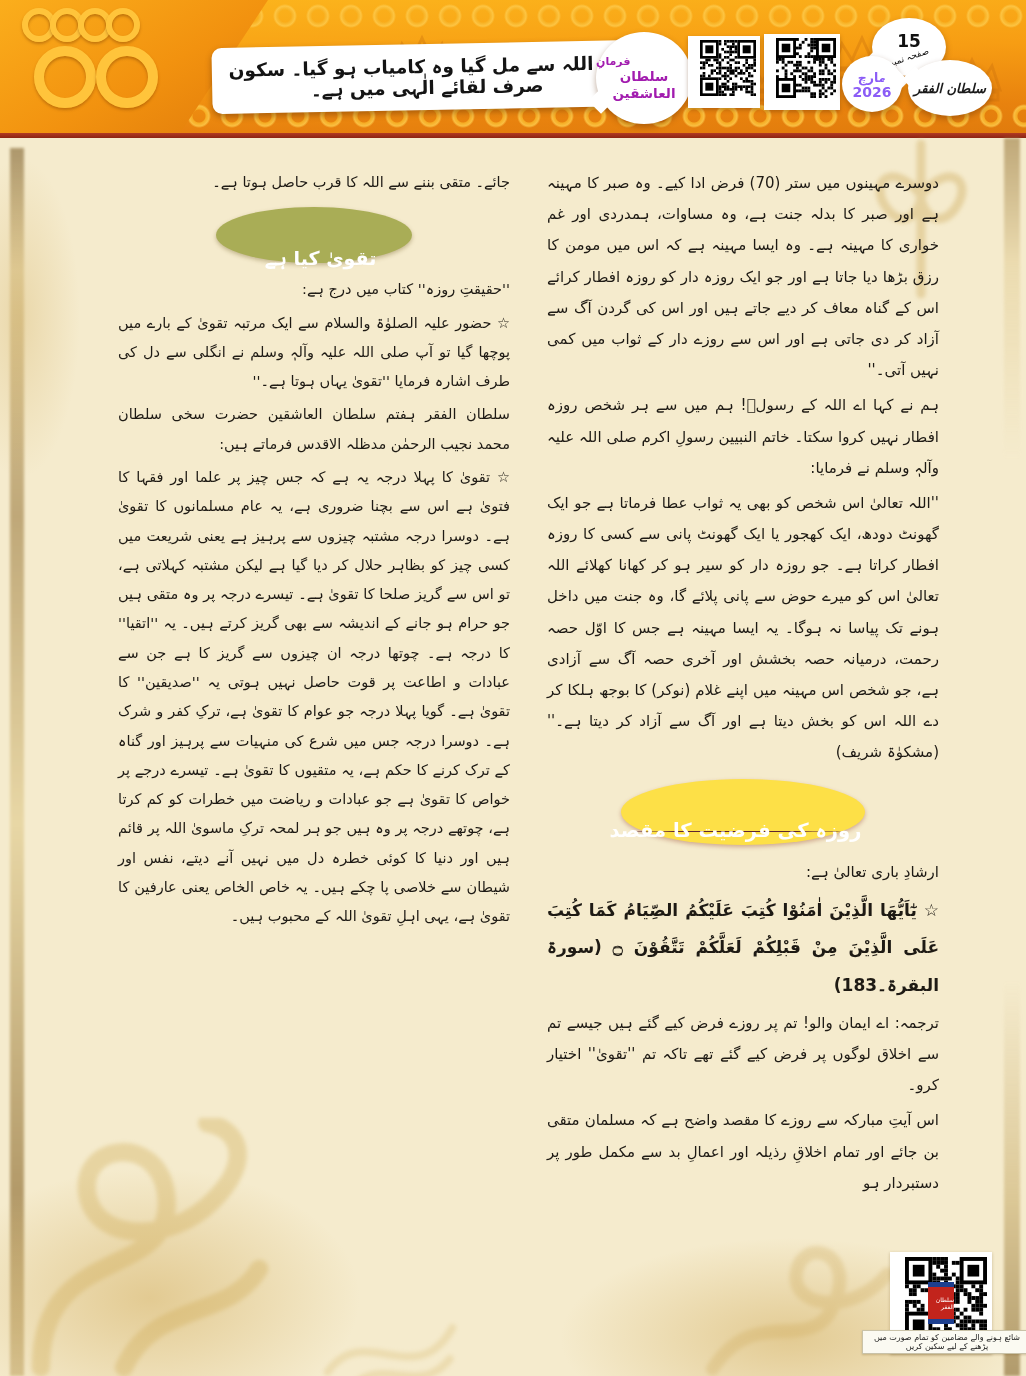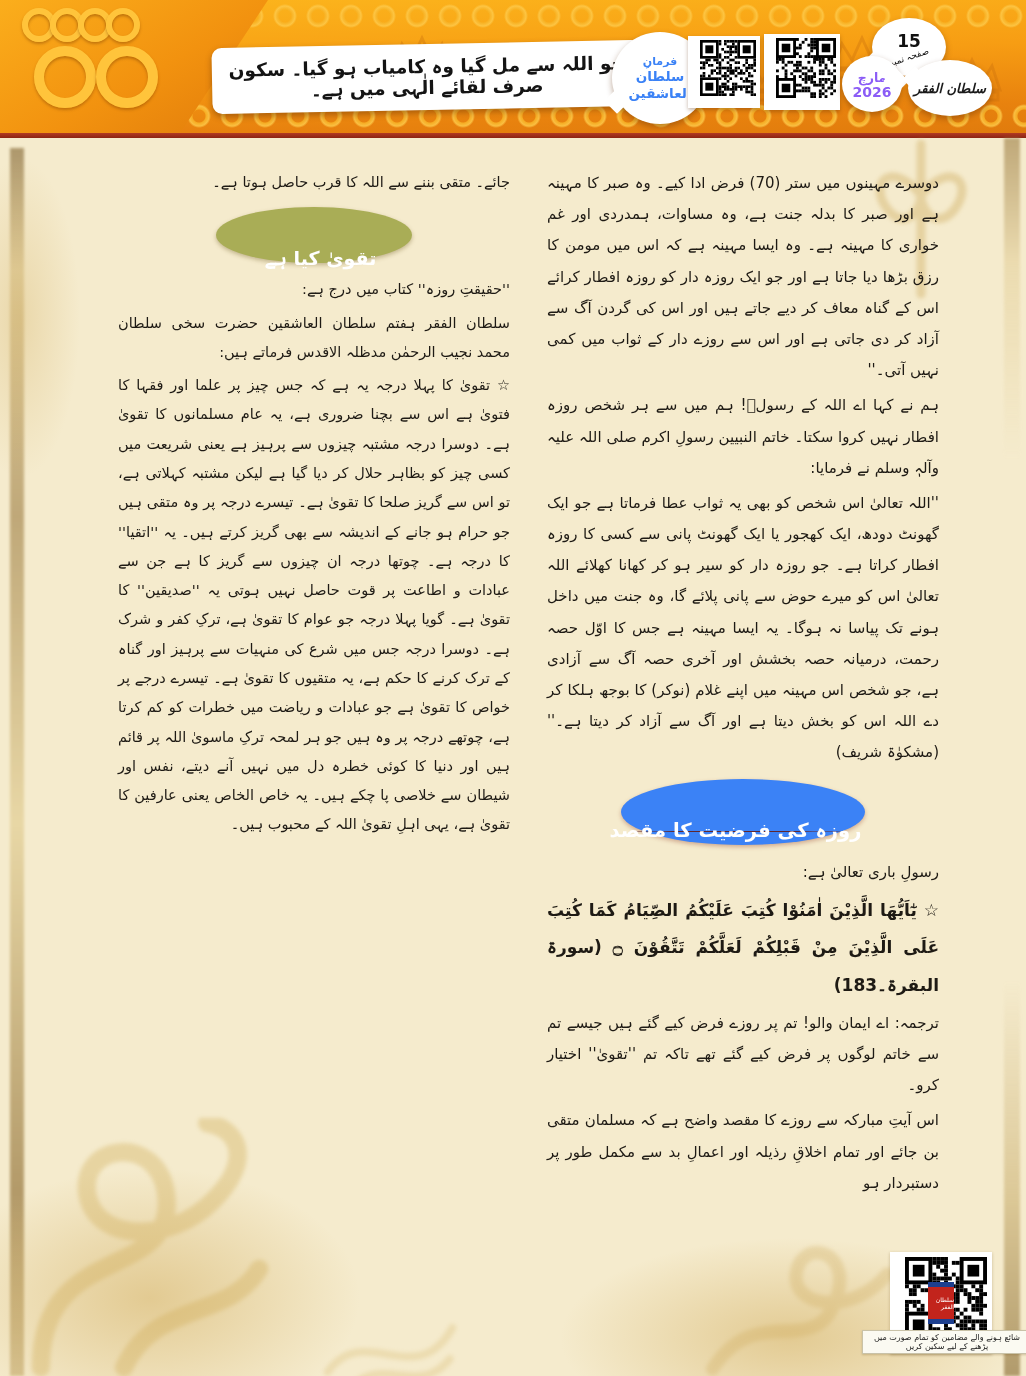--- a/index.html
+++ b/index.html
@@ -24,21 +24,21 @@
   .ring.big{width:42px;height:42px;border-width:10px;}
   .hdr-redline{position:absolute;left:0;right:0;bottom:0;height:5px;background:linear-gradient(#b23a22,#8c2413);}
   .farman-banner{position:absolute;left:212px;top:44px;width:402px;background:#fff;
         border-radius:10px;padding:12px 14px;transform:rotate(-1.1deg);
         box-shadow:0 3px 6px rgba(90,40,0,.45);
         font-size:18.5px;font-weight:bold;color:#141414;text-align:center;direction:rtl;}
   .bubble{position:absolute;background:#fff;border-radius:50%;
         box-shadow:0 3px 6px rgba(90,40,0,.4);display:flex;flex-direction:column;
         align-items:center;justify-content:center;text-align:center;direction:rtl;}
   .bubble .tail{position:absolute;width:18px;height:18px;background:#fff;transform:rotate(45deg);}
-  .bubble-farman{left:612px;top:32px;width:96px;height:92px;color:#3b82f6;}
+  .bubble-farman{left:596px;top:32px;width:96px;height:92px;color:#a21caf;align-items:flex-end;}
   .bubble-farman .tail{left:-4px;bottom:14px;}
   .bubble-farman .l1{font-size:11px;font-weight:bold;}
   .bubble-farman .l2{font-size:13.5px;font-weight:bold;line-height:1.25;}
   .qr{position:absolute;background:#fff;padding:4px;box-shadow:0 2px 4px rgba(90,40,0,.35);}
   .qr svg{display:block;}
   .qr1{left:688px;top:36px;width:64px;height:64px;}
   .qr2{left:764px;top:34px;width:68px;height:68px;}
   .bubble-page{left:872px;top:18px;width:74px;height:58px;color:#111;}
   .bubble-page .tail{left:-2px;bottom:8px;}
   .bubble-page .num{font-size:17px;font-weight:bold;line-height:1;}
@@ -55,21 +55,21 @@
   .col{position:absolute;direction:rtl;color:#1e1a14;text-align:justify;}
   .col p{margin:0 0 4px 0;}
   .col-right{left:547px;top:30px;width:392px;font-size:15px;line-height:2.08;}
   .col-left{left:118px;top:30px;width:392px;font-size:14.5px;line-height:2.02;}
   .verse{font-size:17px;font-weight:bold;line-height:2.2;}
   .badge{position:relative;margin:10px auto 12px auto;display:block;}
   .badge .inner{position:absolute;border-radius:50%;display:flex;align-items:center;justify-content:center;
         color:#fff;font-weight:bold;white-space:nowrap;margin-top:48px;}
   .badge-olive{width:196px;height:56px;background:#a9ad56;border-radius:50%;box-shadow:0 2px 4px rgba(100,80,20,.35);}
   .badge-olive .inner{left:16px;top:3px;right:3px;bottom:9px;background:#5a4733;font-size:19px;}
-  .badge-salmon{width:244px;height:66px;background:#3b82f6;border-radius:50%;box-shadow:0 2px 4px rgba(140,50,30,.35);}
+  .badge-salmon{width:244px;height:66px;background:#fde047;border-radius:50%;box-shadow:0 2px 4px rgba(140,50,30,.35);}
   .badge-salmon .inner{left:5px;top:4px;right:20px;bottom:13px;background:#5f2730;font-size:19.5px;}
   
   .edge-left{position:absolute;left:10px;top:10px;bottom:0;width:14px;opacity:.7;filter:blur(1.5px);
         background:linear-gradient(to bottom,#8f7443,#d9c38c 10%,#a98c55 30%,#e3cf95 55%,#97783f 85%,#c9b076);}
   .edge-right{position:absolute;right:6px;top:0;bottom:0;width:16px;opacity:.65;filter:blur(1.5px);
         background:linear-gradient(to bottom,#a3854c 0%,#e6d3a0 10%,rgba(230,211,160,0) 26%,rgba(230,211,160,0) 68%,#cdb478 86%,#8d7038 100%);}
   .flourish{position:absolute;opacity:.45;filter:blur(2px);}
   .glow{position:absolute;border-radius:50%;
         background:radial-gradient(closest-side,rgba(208,170,88,.5),rgba(208,170,88,0));}
   
@@ -471,32 +471,33 @@
     <div class="glow" style="left:560px;top:1100px;width:460px;height:200px;"></div>
     <div class="glow" style="left:-40px;top:20px;width:120px;height:320px;opacity:.6;"></div>
 
     <div class="col col-right">
       <p>دوسرے مہینوں میں ستر (70) فرض ادا کیے۔ وہ صبر کا مہینہ ہے اور صبر کا بدلہ جنت ہے، وہ مساوات، ہمدردی اور غم خواری کا مہینہ ہے۔ وہ ایسا مہینہ ہے کہ اس میں مومن کا رزق بڑھا دیا جاتا ہے اور جو ایک روزہ دار کو روزہ افطار کرائے اس کے گناہ معاف کر دیے جاتے ہیں اور اس کی گردن آگ سے آزاد کر دی جاتی ہے اور اس سے روزے دار کے ثواب میں کمی نہیں آتی۔''</p>
       <p>ہم نے کہا اے اللہ کے رسولؐ! ہم میں سے ہر شخص روزہ افطار نہیں کروا سکتا۔ خاتم النبیین رسولِ اکرم صلی اللہ علیہ وآلہٖ وسلم نے فرمایا:</p>
       <p>''اللہ تعالیٰ اس شخص کو بھی یہ ثواب عطا فرماتا ہے جو ایک گھونٹ دودھ، ایک کھجور یا ایک گھونٹ پانی سے کسی کا روزہ افطار کراتا ہے۔ جو روزہ دار کو سیر ہو کر کھانا کھلائے اللہ تعالیٰ اس کو میرے حوض سے پانی پلائے گا، وہ جنت میں داخل ہونے تک پیاسا نہ ہوگا۔ یہ ایسا مہینہ ہے جس کا اوّل حصہ رحمت، درمیانہ حصہ بخشش اور آخری حصہ آگ سے آزادی ہے، جو شخص اس مہینہ میں اپنے غلام (نوکر) کا بوجھ ہلکا کر دے اللہ اس کو بخش دیتا ہے اور آگ سے آزاد کر دیتا ہے۔'' (مشکوٰۃ شریف)</p>
       <div class="badge badge-salmon">
         <div class="inner">روزہ کی فرضیت کا مقصد</div>
       </div>
-      <p>رسولِ باری تعالیٰ ہے:</p>
+      <p>ارشادِ باری تعالیٰ ہے:</p>
       <p class="verse">☆ يٰٓاَيُّهَا الَّذِيْنَ اٰمَنُوْا كُتِبَ عَلَيْكُمُ الصِّيَامُ كَمَا كُتِبَ عَلَى الَّذِيْنَ مِنْ قَبْلِكُمْ لَعَلَّكُمْ تَتَّقُوْنَ ۝ (سورۃ البقرۃ۔183)</p>
-      <p>ترجمہ: اے ایمان والو! تم پر روزے فرض کیے گئے ہیں جیسے تم سے خاتم لوگوں پر فرض کیے گئے تھے تاکہ تم ''تقویٰ'' اختیار کرو۔</p>
+      <p>ترجمہ: اے ایمان والو! تم پر روزے فرض کیے گئے ہیں جیسے تم سے اخلاق لوگوں پر فرض کیے گئے تھے تاکہ تم ''تقویٰ'' اختیار کرو۔</p>
       <p>اس آیتِ مبارکہ سے روزے کا مقصد واضح ہے کہ مسلمان متقی بن جائے اور تمام اخلاقِ رذیلہ اور اعمالِ بد سے مکمل طور پر دستبردار ہو</p>
     </div>
 
     <div class="col col-left">
       <p>جائے۔ متقی بننے سے اللہ کا قرب حاصل ہوتا ہے۔</p>
       <div class="badge badge-olive">
         <div class="inner">تقویٰ کیا ہے</div>
       </div>
       <p>''حقیقتِ روزہ'' کتاب میں درج ہے:</p>
+      <p>☆ حضور علیہ الصلوٰۃ والسلام سے ایک مرتبہ تقویٰ کے بارے میں پوچھا گیا تو آپ صلی اللہ علیہ وآلہٖ وسلم نے انگلی سے دل کی طرف اشارہ فرمایا ''تقویٰ یہاں ہوتا ہے۔''</p>
       <p>سلطان الفقر ہفتم سلطان العاشقین حضرت سخی سلطان محمد نجیب الرحمٰن مدظلہ الاقدس فرماتے ہیں:</p>
       <p>☆ تقویٰ کا پہلا درجہ یہ ہے کہ جس چیز پر علما اور فقہا کا فتویٰ ہے اس سے بچنا ضروری ہے، یہ عام مسلمانوں کا تقویٰ ہے۔ دوسرا درجہ مشتبہ چیزوں سے پرہیز ہے یعنی شریعت میں کسی چیز کو بظاہر حلال کر دیا گیا ہے لیکن مشتبہ کہلاتی ہے، تو اس سے گریز صلحا کا تقویٰ ہے۔ تیسرے درجہ پر وہ متقی ہیں جو حرام ہو جانے کے اندیشہ سے بھی گریز کرتے ہیں۔ یہ ''اتقیا'' کا درجہ ہے۔ چوتھا درجہ ان چیزوں سے گریز کا ہے جن سے عبادات و اطاعت پر قوت حاصل نہیں ہوتی یہ ''صدیقین'' کا تقویٰ ہے۔ گویا پہلا درجہ جو عوام کا تقویٰ ہے، ترکِ کفر و شرک ہے۔ دوسرا درجہ جس میں شرع کی منہیات سے پرہیز اور گناہ کے ترک کرنے کا حکم ہے، یہ متقیوں کا تقویٰ ہے۔ تیسرے درجے پر خواص کا تقویٰ ہے جو عبادات و ریاضت میں خطرات کو کم کرتا ہے، چوتھے درجہ پر وہ ہیں جو ہر لمحہ ترکِ ماسویٰ اللہ پر قائم ہیں اور دنیا کا کوئی خطرہ دل میں نہیں آنے دیتے، نفس اور شیطان سے خلاصی پا چکے ہیں۔ یہ خاص الخاص یعنی عارفین کا تقویٰ ہے، یہی اہلِ تقویٰ اللہ کے محبوب ہیں۔</p>
     </div>
 
     <div class="fqr">
       <svg class="qr-svg" width="82" height="82" viewBox="0 0 100 100">
           <rect x="33.33" y="0.00" width="4.76" height="4.76" fill="#000"></rect>
           <rect x="38.10" y="0.00" width="4.76" height="4.76" fill="#000"></rect>
           <rect x="42.86" y="0.00" width="4.76" height="4.76" fill="#000"></rect>
           <rect x="47.62" y="0.00" width="4.76" height="4.76" fill="#000"></rect>

